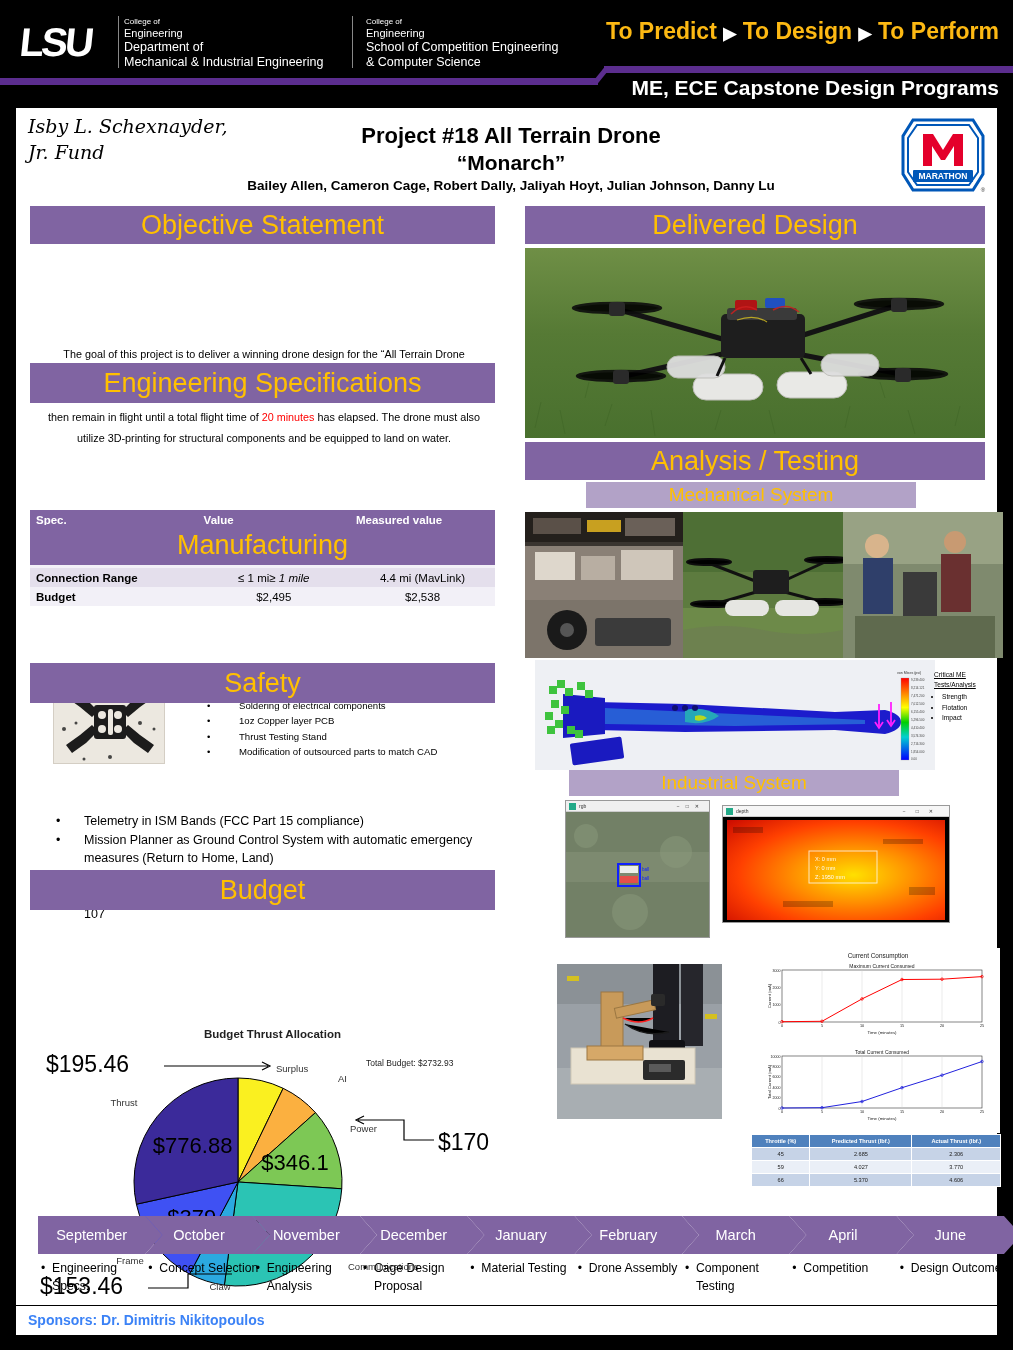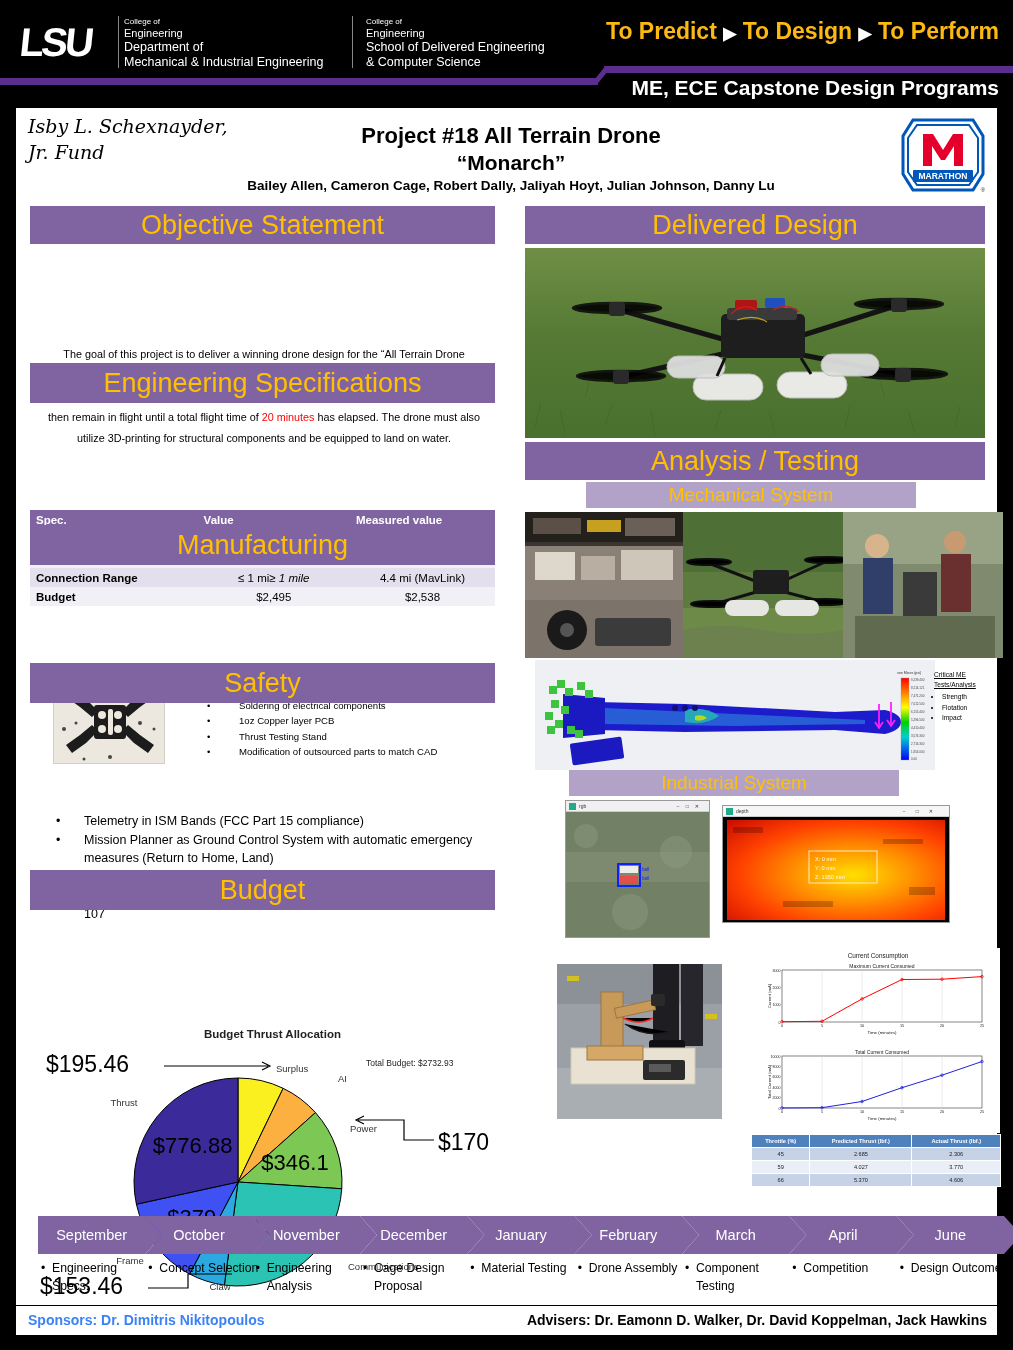--- a/index.html
+++ b/index.html
@@ -179,21 +179,21 @@
   <div class="dept-block" id="dept1">
     <div class="small">College of</div>
     <div class="med">Engineering</div>
     <div class="big">Department of</div>
     <div class="big">Mechanical &amp; Industrial Engineering</div>
   </div>
   <div class="logo-divider2"></div>
   <div class="dept-block" id="dept2">
     <div class="small">College of</div>
     <div class="med">Engineering</div>
-    <div class="big">School of Delivered Engineering</div>
+    <div class="big">School of Competition Engineering</div>
     <div class="big">&amp; Computer Science</div>
   </div>
 
   <div class="tagline">
     <span>To Predict</span>
     <span class="tri">▶</span>
     <span>To Design</span>
     <span class="tri">▶</span>
     <span>To Perform</span>
   </div>
@@ -759,14 +759,13 @@
       <div class="tl-task" style="left: 443.333px; top: 0px; width: 99.3333px;">Material Testing</div>
       <div class="tl-task" style="left: 550.667px; top: 0px; width: 99.3333px;">Drone Assembly</div>
       <div class="tl-task" style="left: 658px; top: 0px; width: 99.3333px;">Component Testing</div>
       <div class="tl-task" style="left: 765.333px; top: 0px; width: 99.3333px;">Competition</div>
       <div class="tl-task" style="left: 872.667px; top: 0px; width: 99.3333px;">Design Outcome</div>
     </div>
 </div>
 
 <div class="footer-bar">
   <div class="sponsors">Sponsors: Dr. Dimitris Nikitopoulos</div>
-  <div class="advisers">Advisers: Dr. Eamonn D. Walker, Dr. David Koppelman, Jack Hawkins</div>
 </div>
 
 </body></html>

